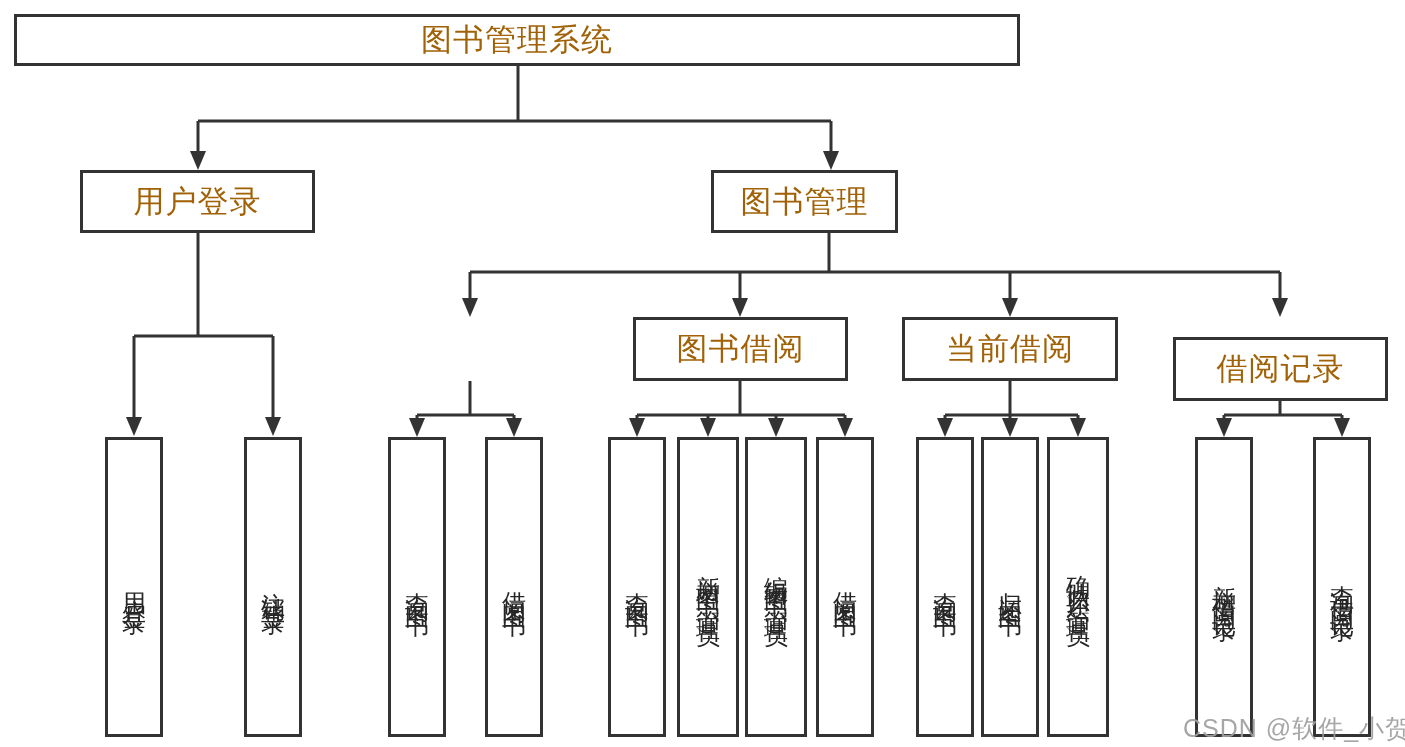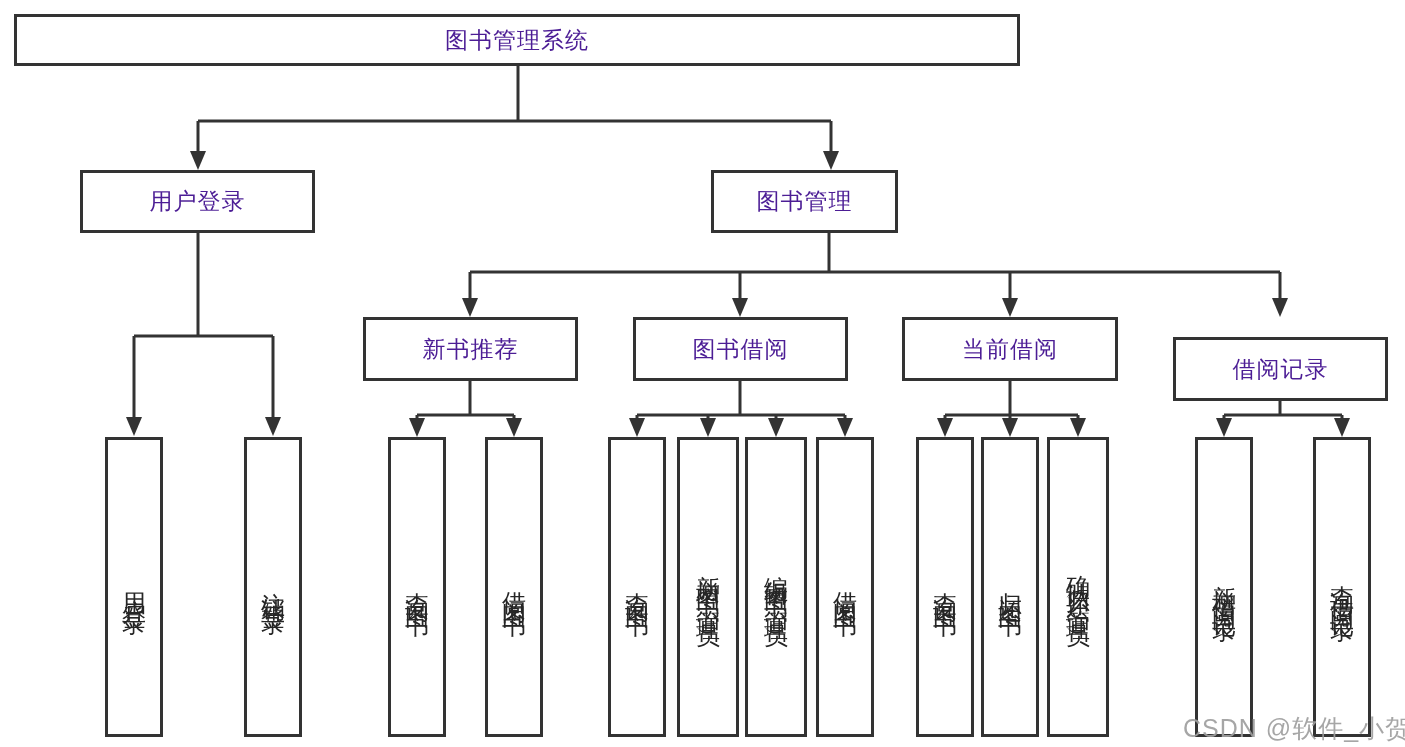--- a/index.html
+++ b/index.html
@@ -25,22 +25,22 @@
     position: absolute;
     box-sizing: border-box;
     background: #ffffff;
     border: 3px solid #333333;
     display: flex;
     align-items: center;
     justify-content: center;
     z-index: 2;
   }
   .hlabel {
-    font-size: 23px;
-    color: #4c1d95;
+    font-size: 31px;
+    color: #a16207;
     letter-spacing: 1px;
     white-space: nowrap;
   }
   .vlabel {
     writing-mode: vertical-rl;
     text-orientation: mixed;
     font-size: 24px;
     line-height: 1;
     letter-spacing: 7px;
     color: #262626;
@@ -136,23 +136,20 @@
     <span class="hlabel">图书管理系统</span>
   </div>
 
   <div class="node" style="left:80px; top:170px; width:235px; height:63px;">
     <span class="hlabel">用户登录</span>
   </div>
   <div class="node" style="left:711px; top:170px; width:187px; height:63px;">
     <span class="hlabel">图书管理</span>
   </div>
 
-  <div class="node" style="left:363px; top:317px; width:215px; height:64px;">
-    <span class="hlabel">新书推荐</span>
-  </div>
   <div class="node" style="left:633px; top:317px; width:215px; height:64px;">
     <span class="hlabel">图书借阅</span>
   </div>
   <div class="node" style="left:902px; top:317px; width:216px; height:64px;text-align:center;">
     <span class="hlabel">当前借阅</span>
   </div>
   <div class="node" style="left:1173px; top:317px; width:215px; height:64px;margin-top:20px;">
     <span class="hlabel">借阅记录</span>
   </div>
 

